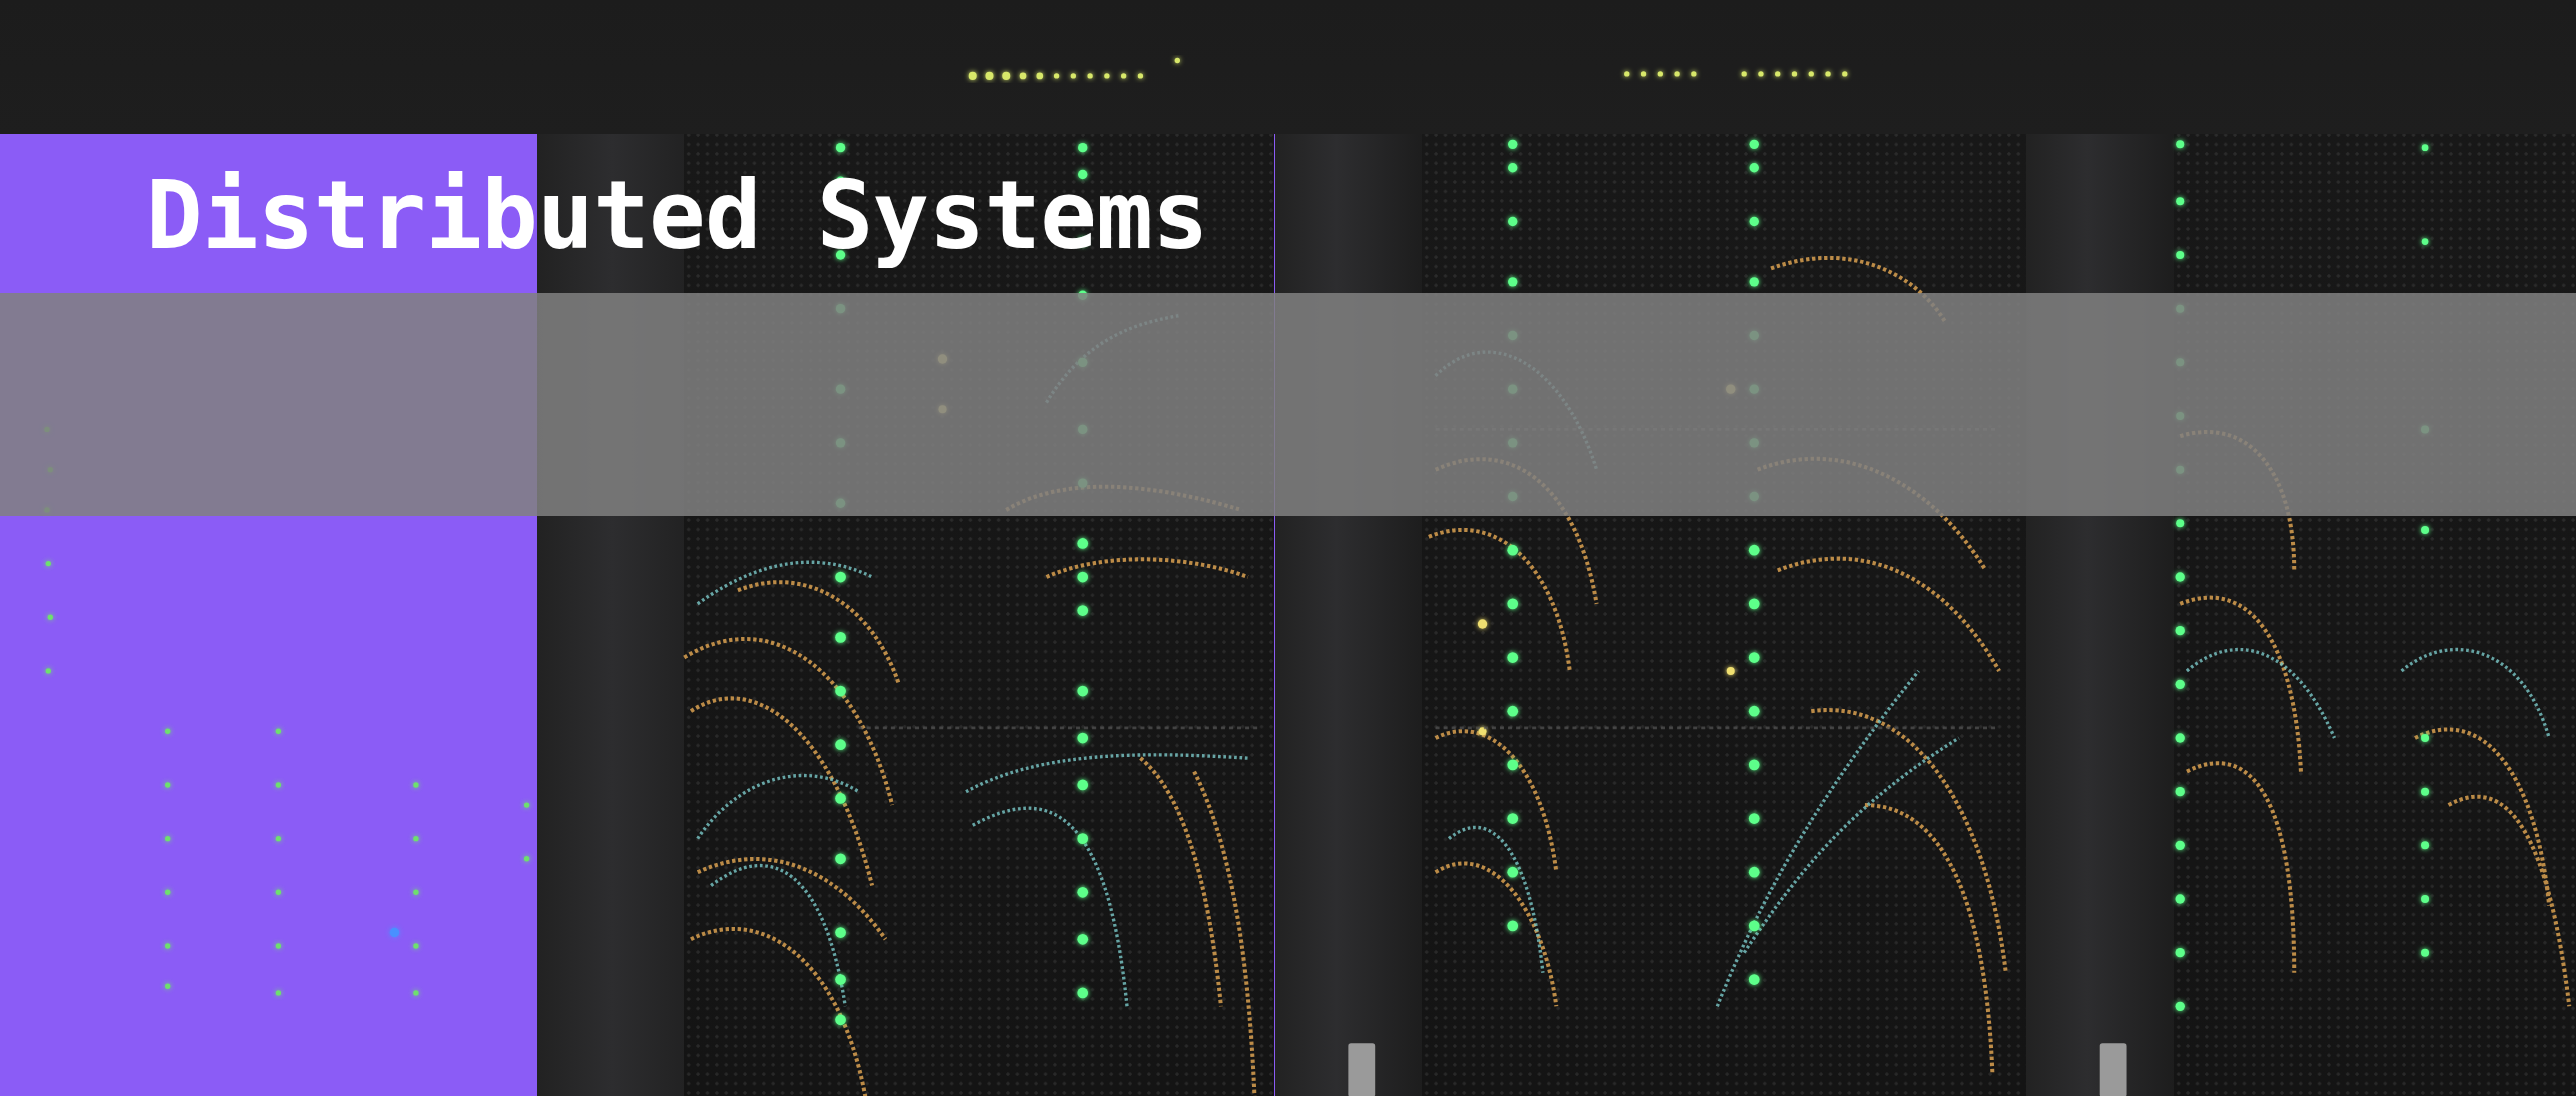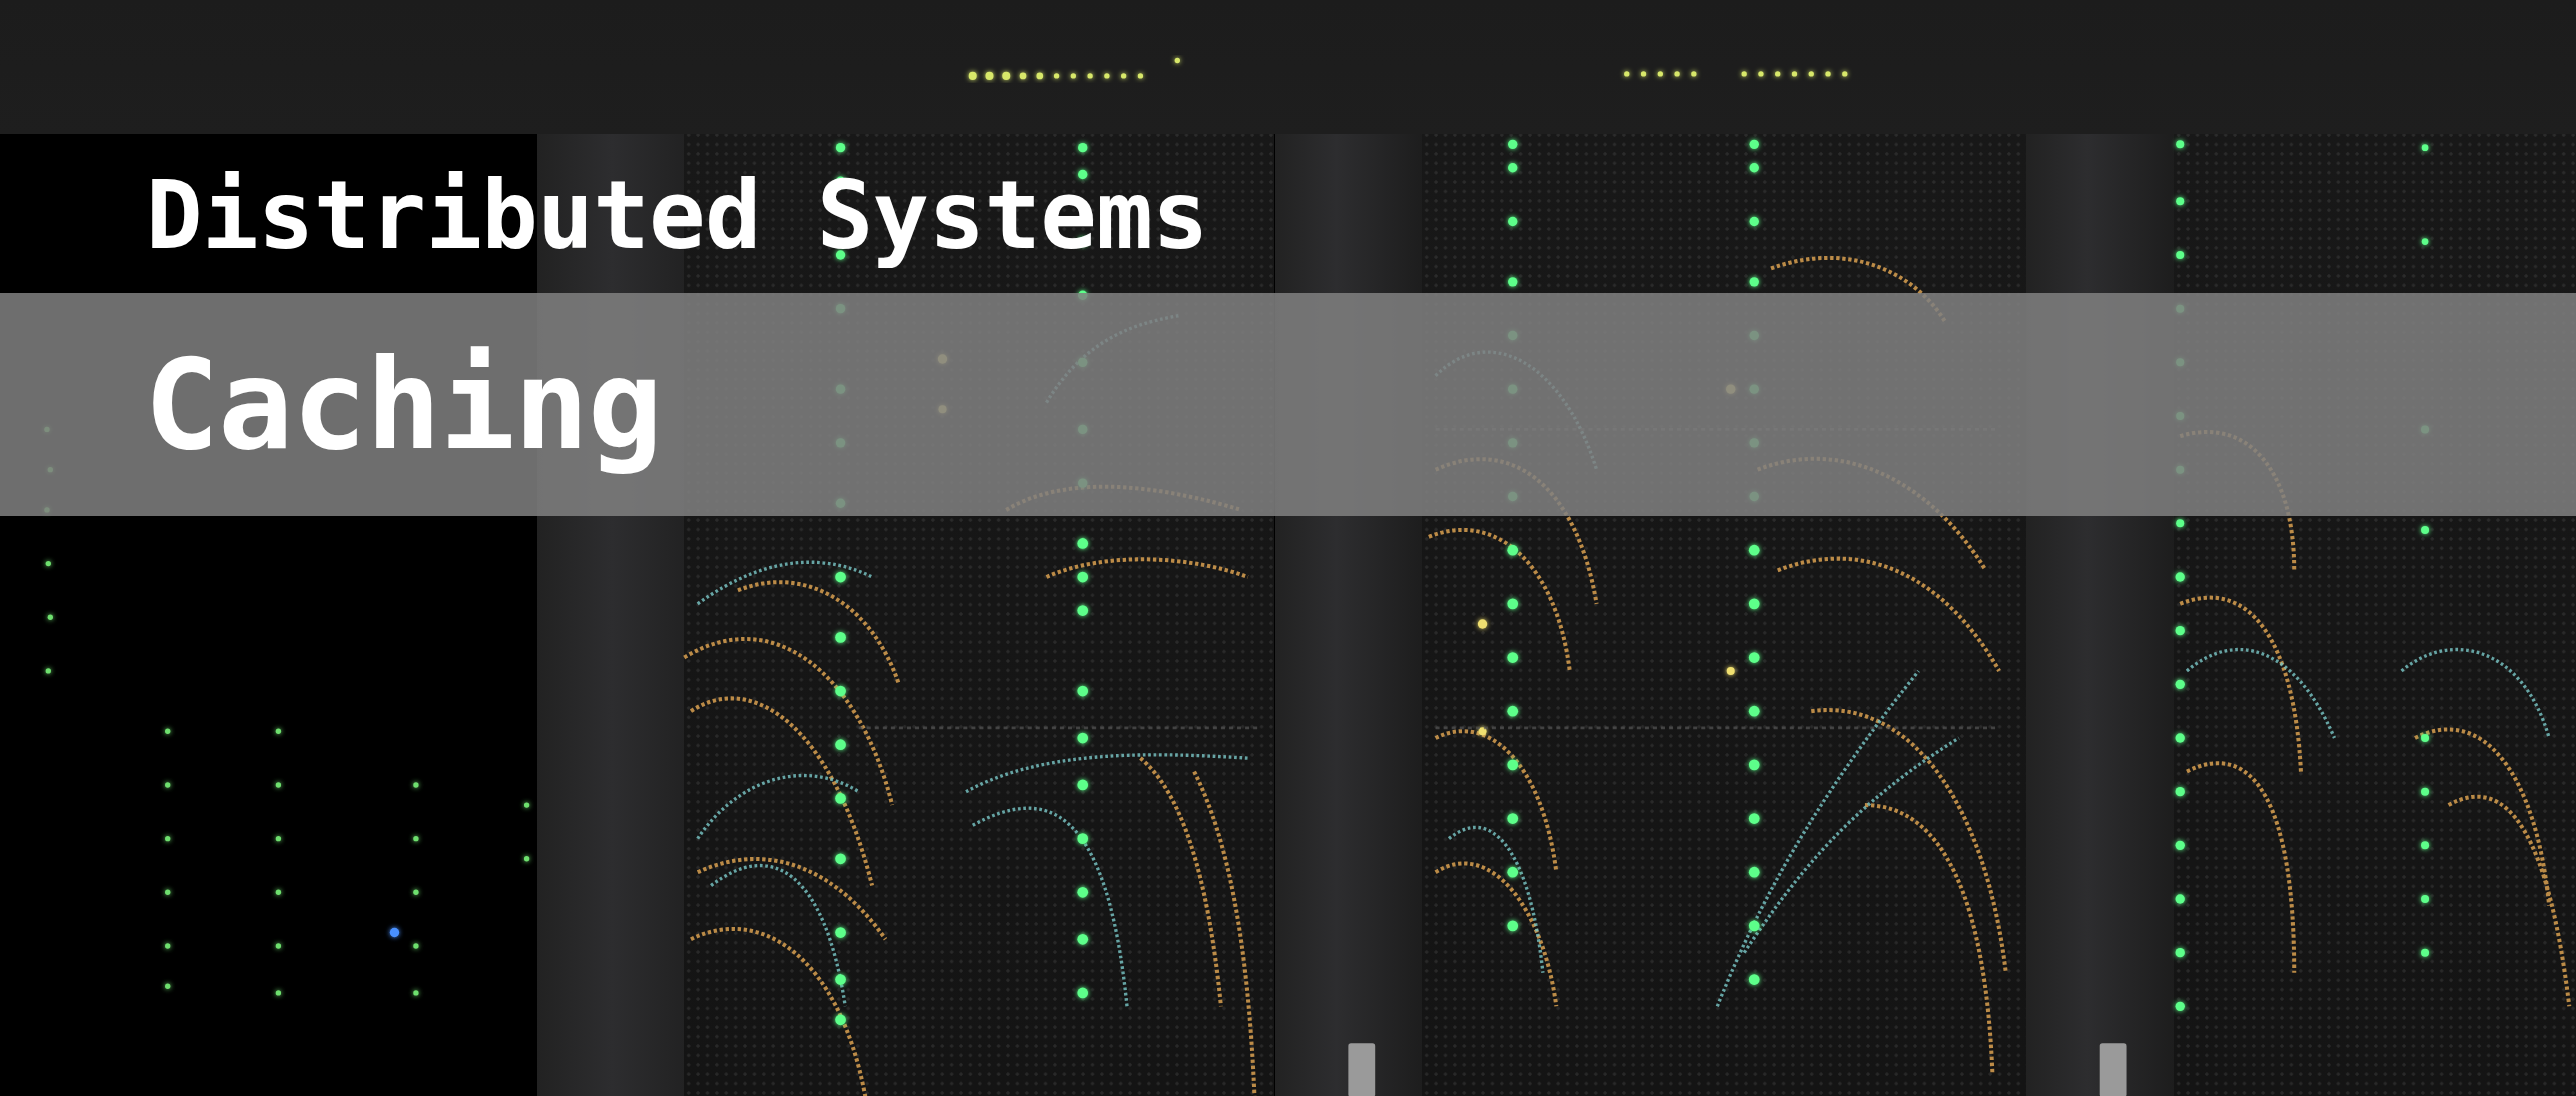--- a/index.html
+++ b/index.html
@@ -1,17 +1,17 @@
 <!DOCTYPE html>
 <html style="font-size:10.7px"><head>
   <meta charset="utf-8">
   <style>
     html, body { margin: 0; padding: 0; }
     body { width: 2576px; height: 1097px; overflow: hidden; background: #1d1d1d; }
-    .banner { position: relative; width: 2576px; height: 1097px; overflow: hidden; background: #000000; }
+    .banner { position: relative; width: 2576px; height: 1097px; overflow: hidden; background: #8b5cf6; }
     .scene { position: absolute; inset: 0; }
     .rack { position: absolute; top: 121px; bottom: 0; background:
       radial-gradient(circle, rgba(80,80,80,0.35) 1.3px, transparent 2px) 0 0/9.4px 9.4px,
       linear-gradient(180deg, #181818, #141414); }
     .rack-frame { position: absolute; top: 121px; bottom: 0; background: linear-gradient(90deg, #222, #2d2d2f 40%, #1c1c1c); }
     .top-dark { position: absolute; left: 0; right: 0; top: 0; height: 134px; background: linear-gradient(180deg, #1c1c1c, #1e1e1e); }
     .band { position: absolute; left: 0; right: 0; top: 293px; height: 223px; background: rgba(128,128,128,0.86); }
     .title { position: absolute; left: 146px; top: 169px; margin: 0; font-family: "DejaVu Sans Mono", "Liberation Mono", monospace; font-weight: bold; font-size: 94px; color: #ffffff; letter-spacing: -0.7px; line-height: 1; }
     .subtitle { position: absolute; left: 144px; top: 342px; margin: 0; font-family: "DejaVu Sans Mono", "Liberation Mono", monospace; font-weight: bold; font-size: 125px; color: #ffffff; letter-spacing: -1.3px; line-height: 1; }
     svg { position: absolute; inset: 0; }
@@ -268,15 +268,14 @@
         <line x1="1280" y1="1085" x2="1880" y2="1085"></line>
         <line x1="2140" y1="1085" x2="2980" y2="1085"></line>
         <line x1="2140" y1="640" x2="2980" y2="640"></line>
       </g>
     </svg>
   </div>
 
   <div class="band"></div>
 
   <h1 class="title">Distributed Systems</h1>
-  <h2 class="subtitle">Caching</h2>
 </div>
 
 
 </body></html>

